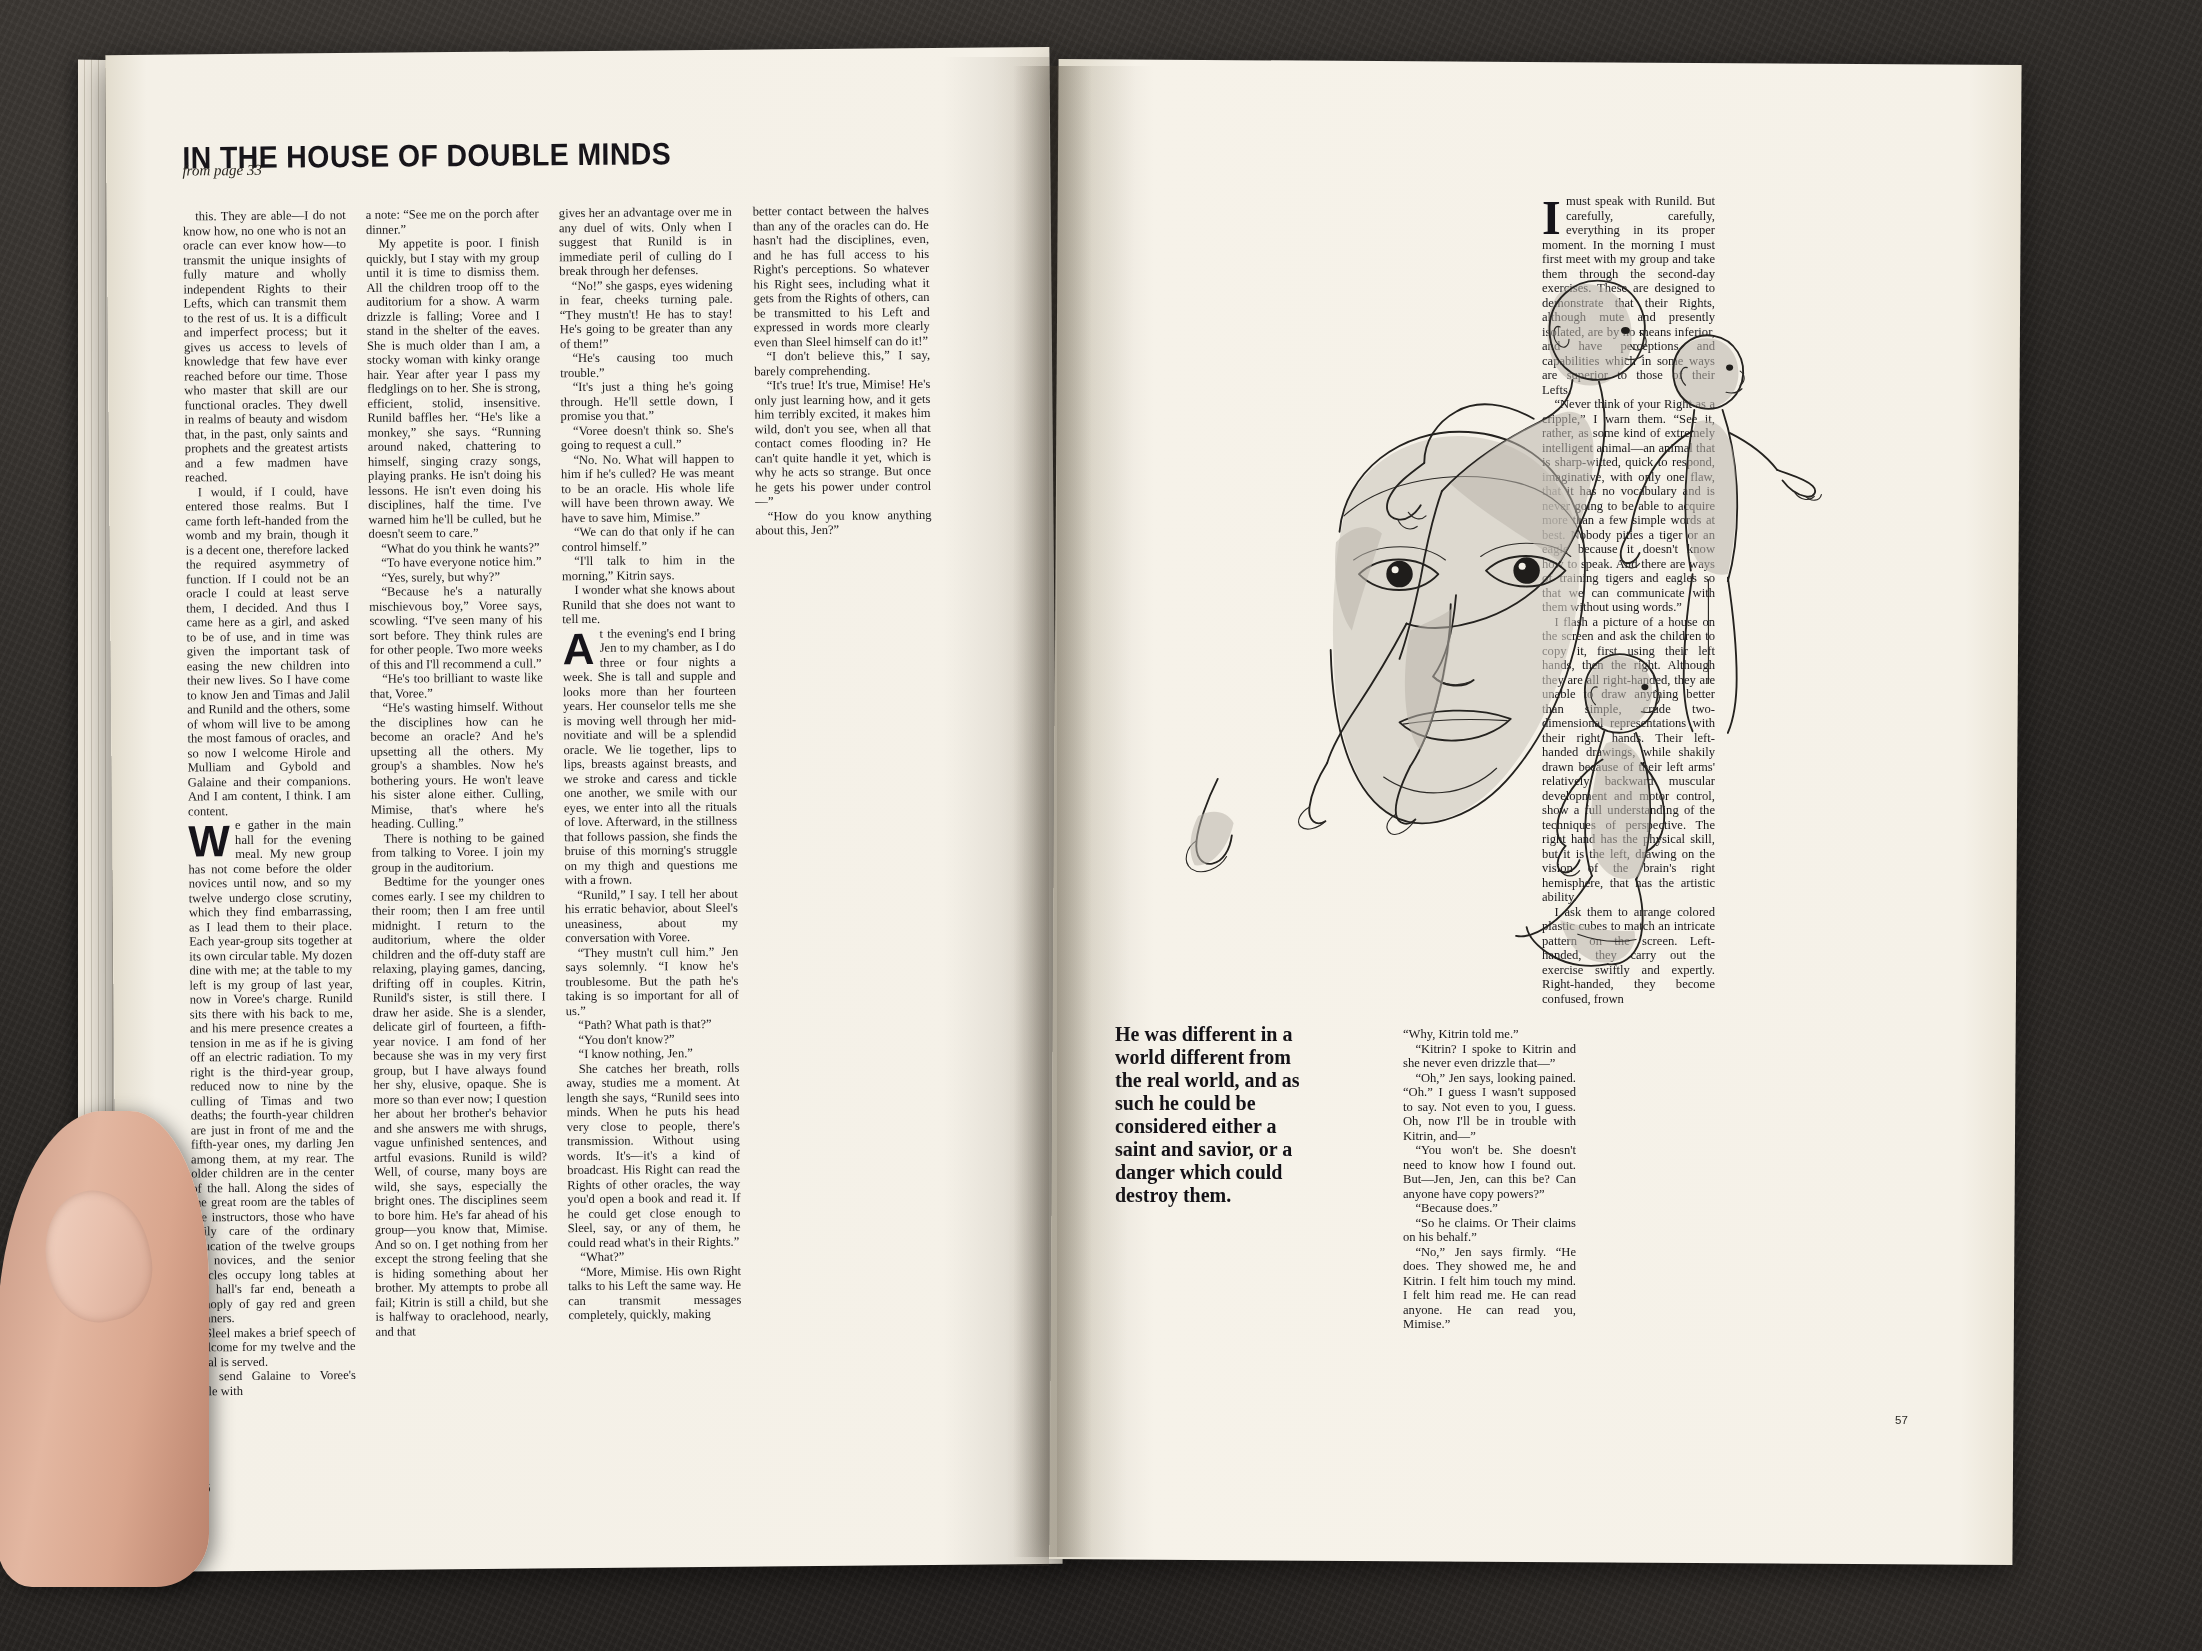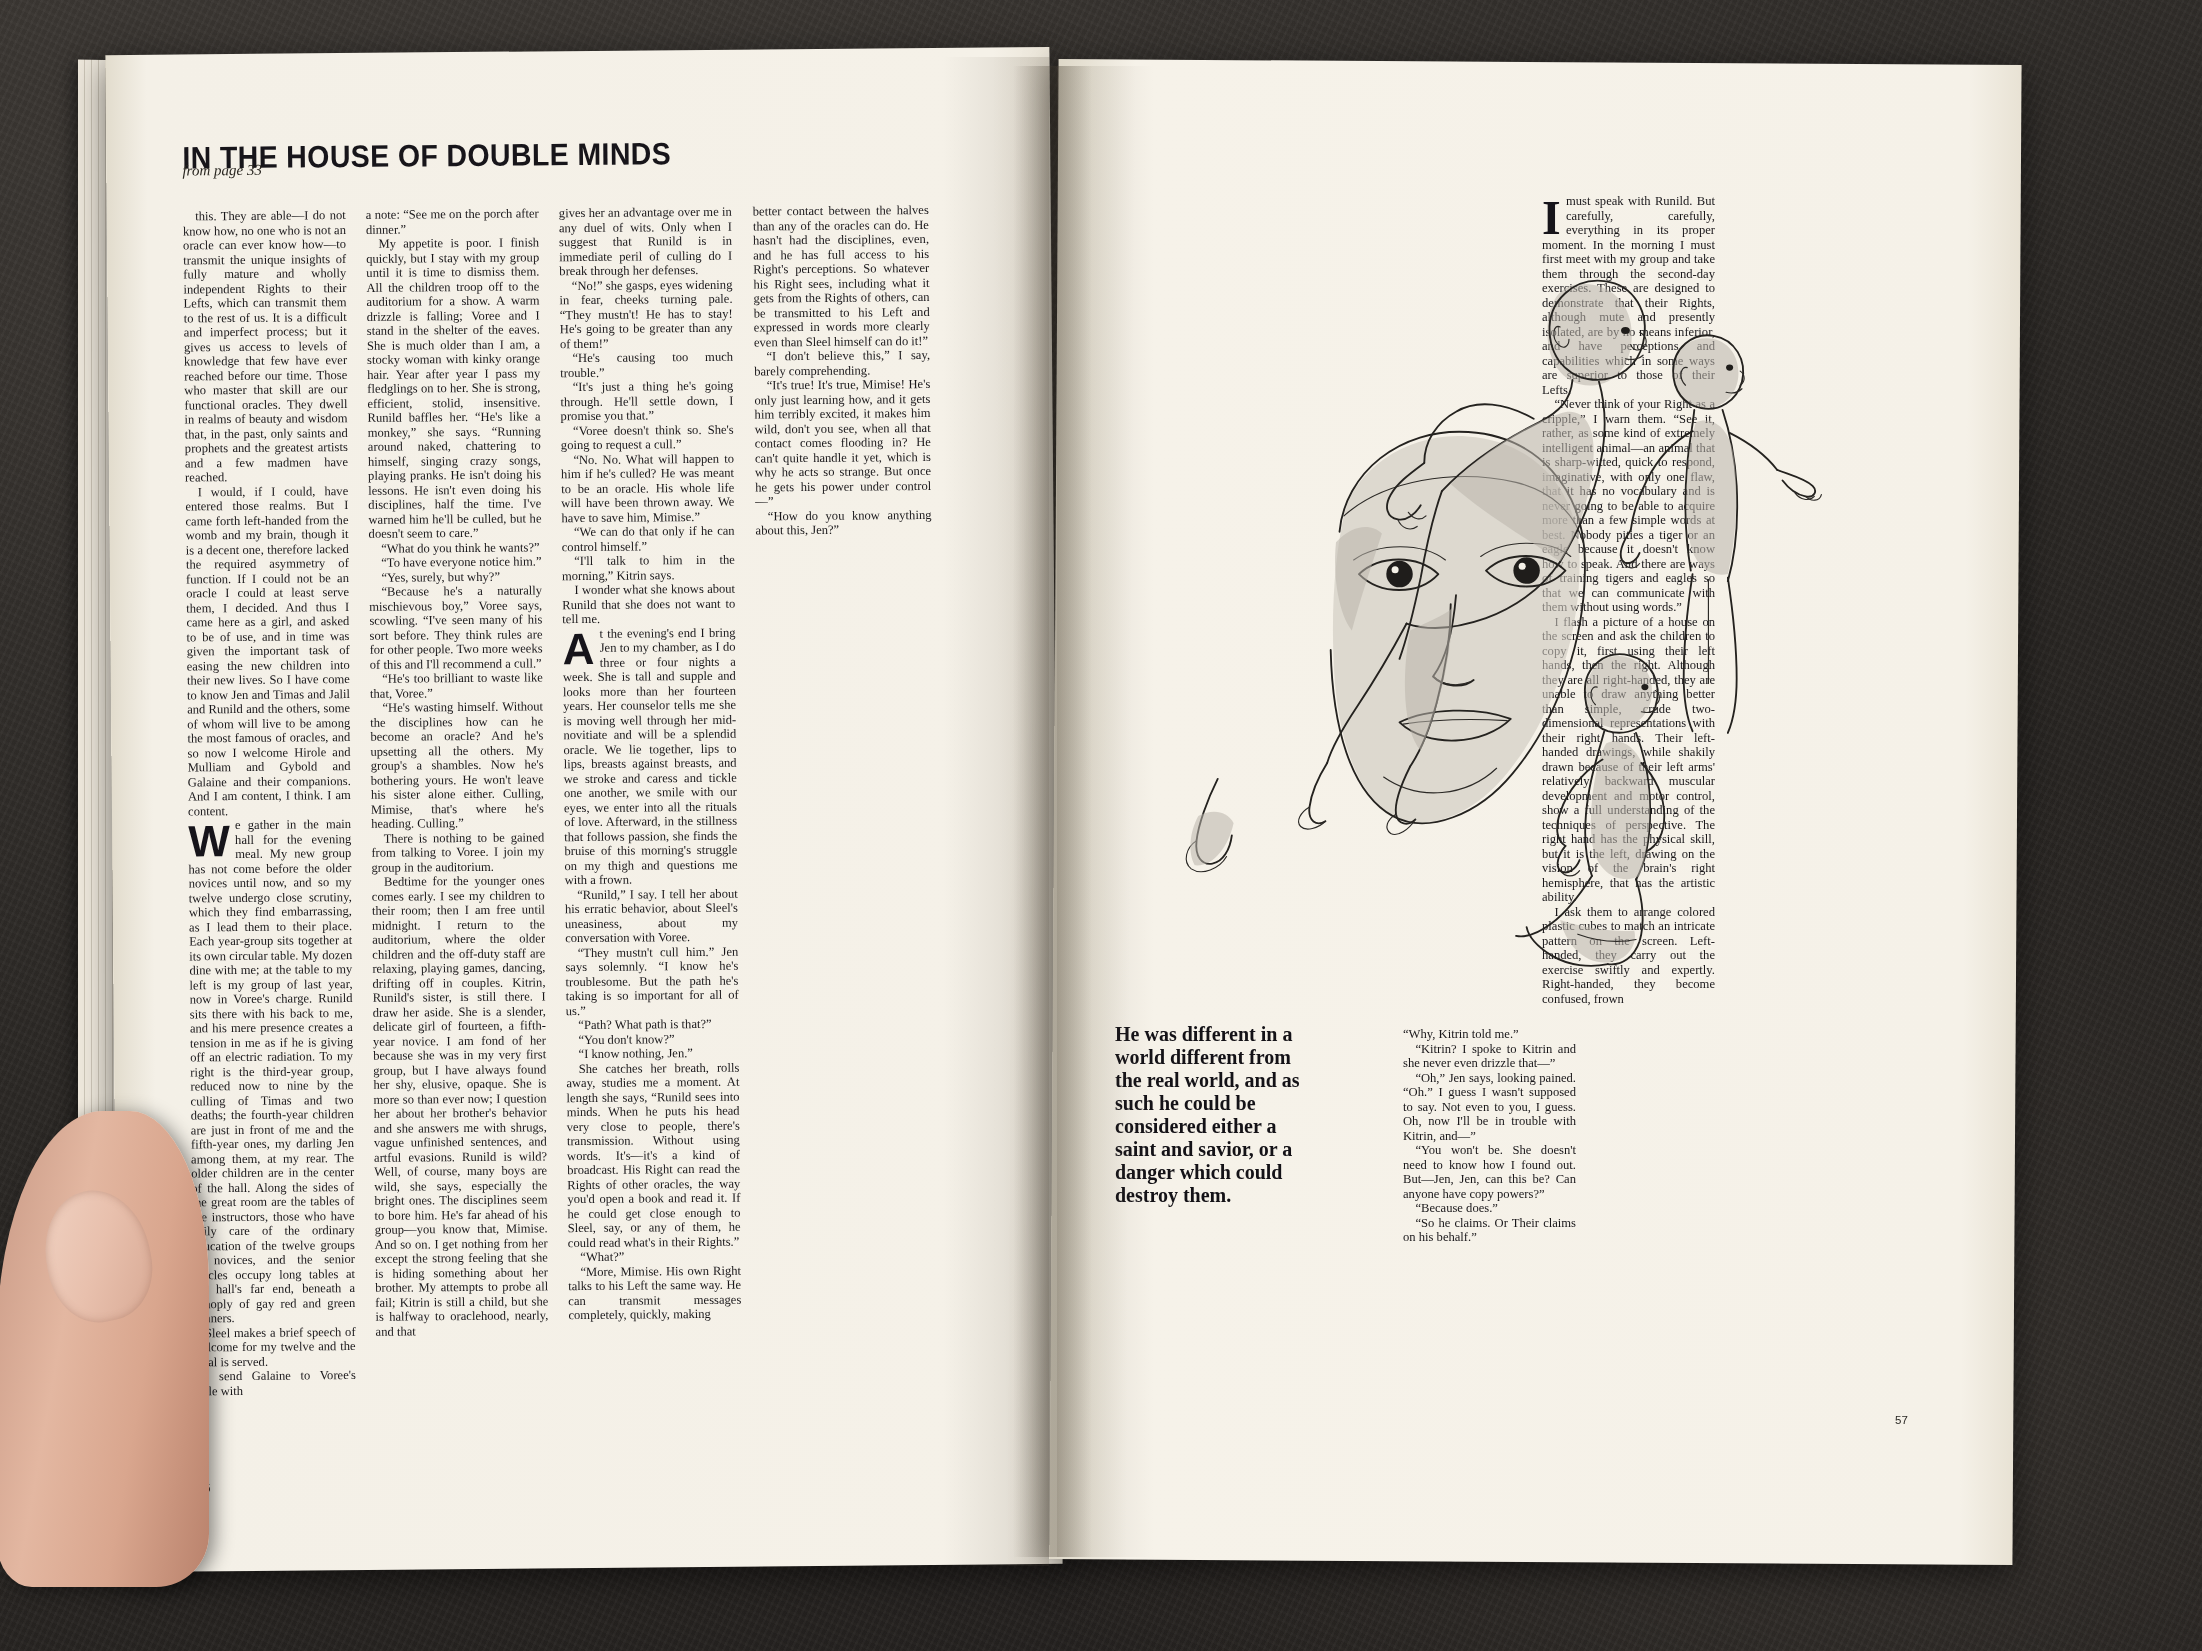--- a/index.html
+++ b/index.html
@@ -433,20 +433,21 @@
 
   <div id="pullquote">He was different in a world different from the real world, and as such he could be considered either a saint and savior, or a danger which could destroy them.</div>
 
   <div class="col" id="R1">
       <p class="noindent">“Why, Kitrin told me.”</p>
       <p>“Kitrin? I spoke to Kitrin and she never even drizzle that—”</p>
       <p>“Oh,” Jen says, looking pained. “Oh.” I guess I wasn't supposed to say. Not even to you, I guess. Oh, now I'll be in trouble with Kitrin, and—”</p>
       <p>“You won't be. She doesn't need to know how I found out. But—Jen, Jen, can this be? Can anyone have copy powers?”</p>
       <p>“Because does.”</p>
       <p>“So he claims. Or Their claims on his behalf.”</p>
+      <p>“No,” Jen says firmly. “He does. They showed me, he and Kitrin. I felt him touch my mind. I felt him read me. He can read anyone. He can read you, Mimise.”</p>
     </div>
   <div class="col" id="R2">
       <p class="noindent"><span class="dropcap serif">I</span> must speak with Runild. But carefully, carefully, everything in its proper moment. In the morning I must first meet with my group and take them through the second-day exercises. These are designed to demonstrate that their Rights, although mute and presently isolated, are by no means inferior, and have perceptions and capabilities which in some ways are superior to those of their Lefts.</p>
       <p>“Never think of your Right as a cripple,” I warn them. “See it, rather, as some kind of extremely intelligent animal—an animal that is sharp-witted, quick to respond, imaginative, with only one flaw, that it has no vocabulary and is never going to be able to acquire more than a few simple words at best. Nobody pities a tiger or an eagle because it doesn't know how to speak. And there are ways of training tigers and eagles so that we can communicate with them without using words.”</p>
       <p>I flash a picture of a house on the screen and ask the children to copy it, first using their left hands, then the right. Although they are all right-handed, they are unable to draw anything better than simple, crude two-dimensional representations with their right hands. Their left-handed drawings, while shakily drawn because of their left arms' relatively backward muscular development and motor control, show a full understanding of the techniques of perspective. The right hand has the physical skill, but it is the left, drawing on the vision of the brain's right hemisphere, that has the artistic ability.</p>
       <p>I ask them to arrange colored plastic cubes to match an intricate pattern on the screen. Left-handed, they carry out the exercise swiftly and expertly. Right-handed, they become confused, frown</p>
     </div>
 
   <div class="folio" id="folio-right">57</div>
 

